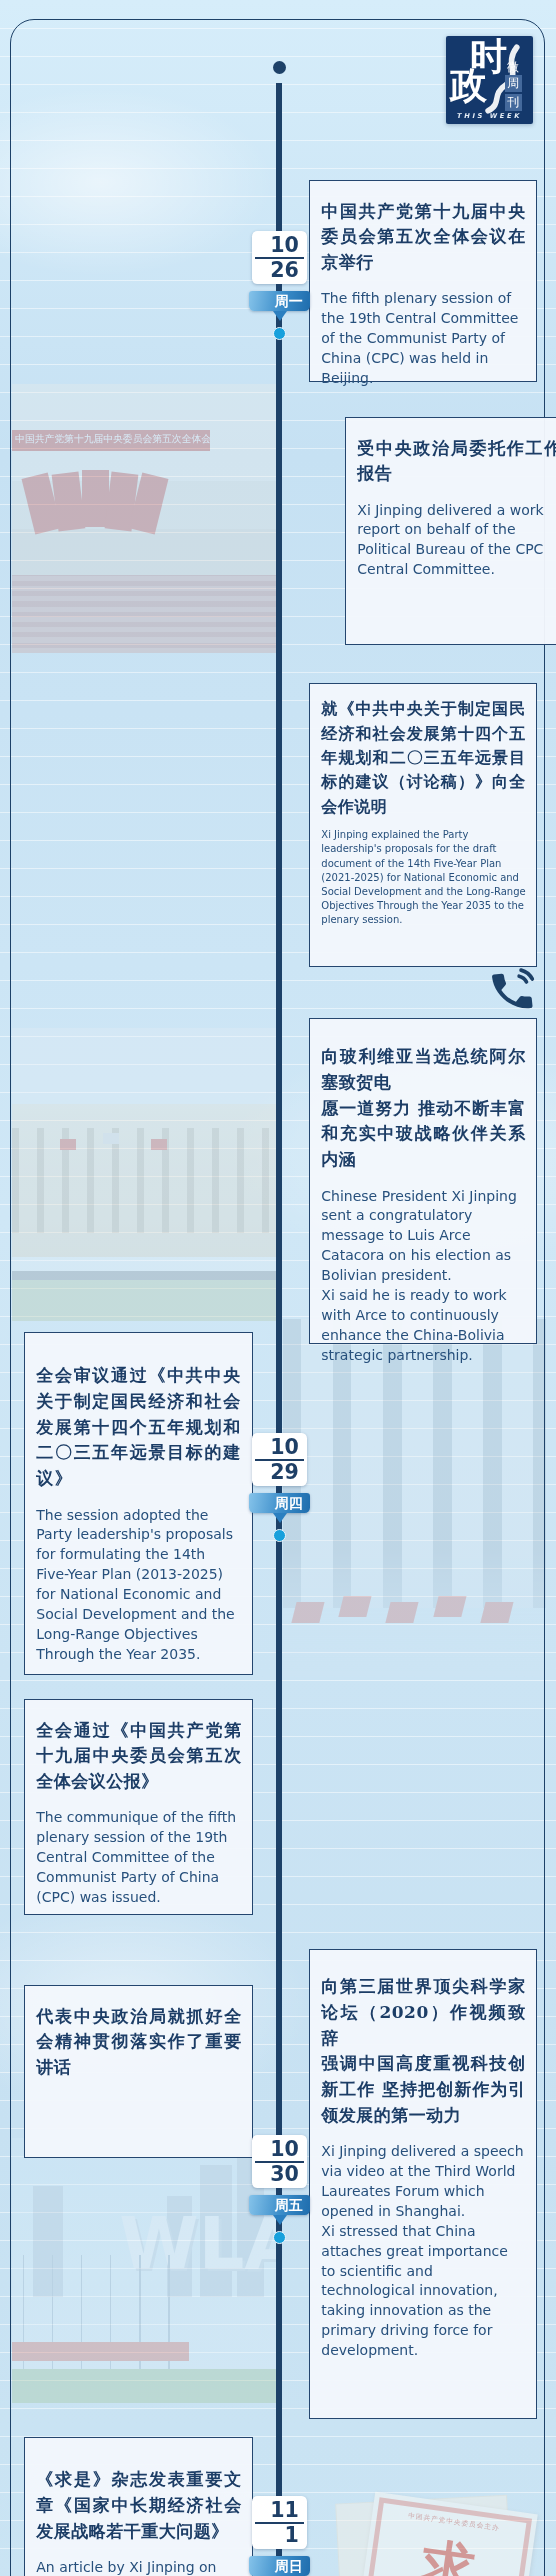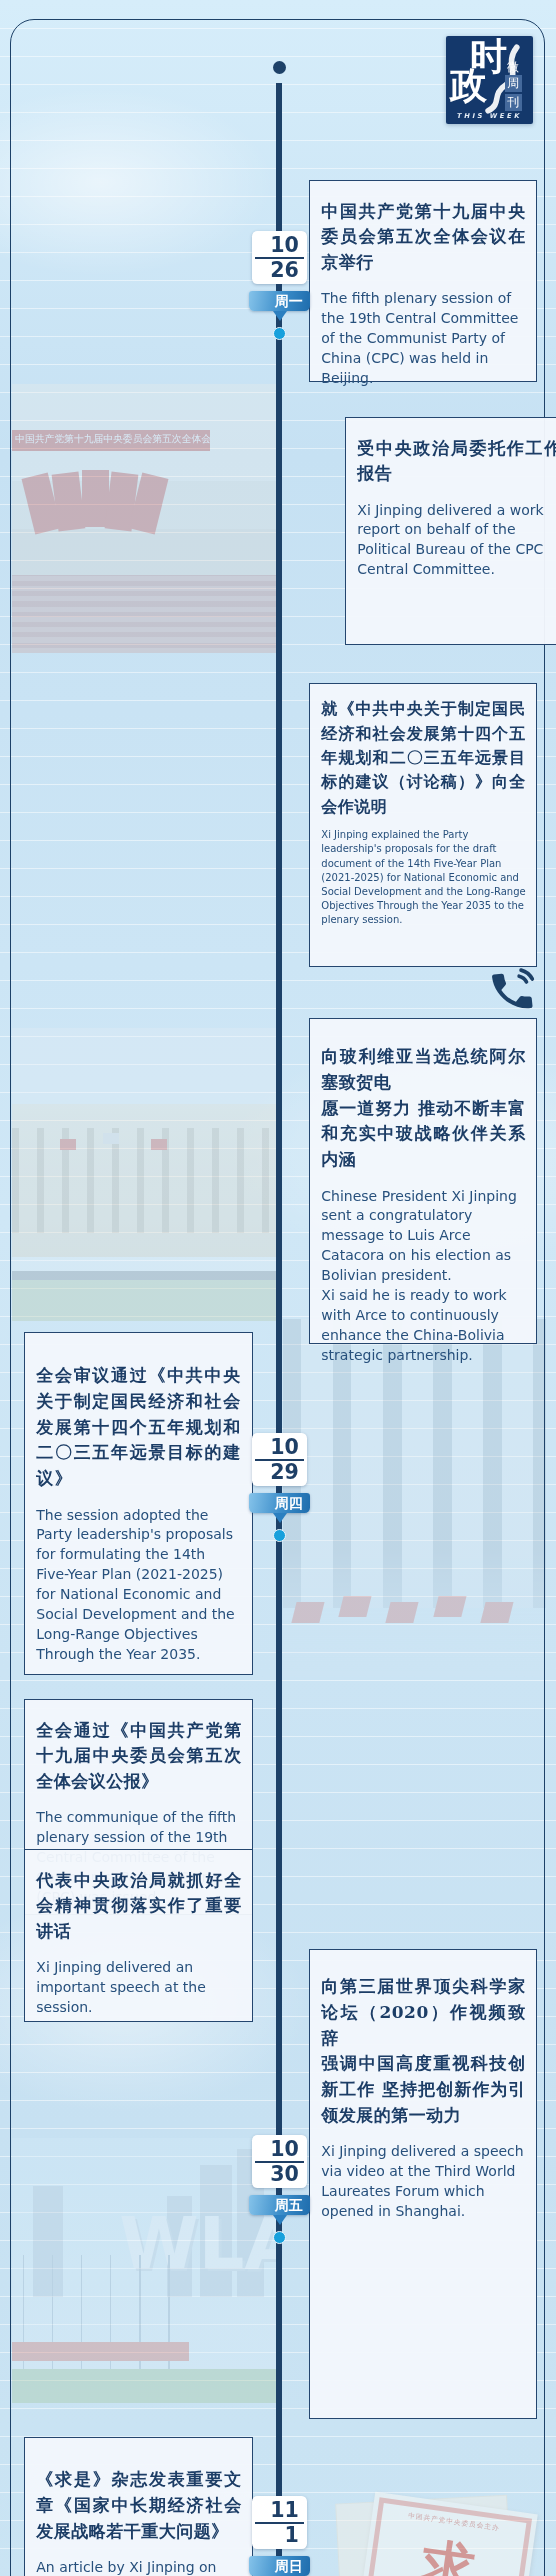--- a/index.html
+++ b/index.html
@@ -252,37 +252,37 @@
 
   <section class="card right" style="top:995px;height:326px;padding-top:25px;margin-top:23px;">
     <div class="t-zh">向玻利维亚当选总统阿尔塞致贺电</div>
     <div class="t-zh">愿一道努力 推动不断丰富和充实中玻战略伙伴关系内涵</div>
     <p class="t-en">Chinese President Xi Jinping sent a congratulatory message to Luis Arce Catacora on his election as Bolivian president.</p>
     <p class="t-en follow">Xi said he is ready to work with Arce to continuously enhance the China-Bolivia strategic partnership.</p>
   </section>
 
   <section class="card left" style="top:1332px;height:343px;padding-top:30px;">
     <div class="t-zh" style="letter-spacing:1.5px;">全会审议通过《中共中央关于制定国民经济和社会发展第十四个五年规划和二〇三五年远景目标的建议》</div>
-    <p class="t-en">The session adopted the Party leadership's proposals for formulating the 14th Five-Year Plan (2021-2025) for National Economic and Social Development and the Long-Range Objectives Through the Year 2035.</p>
+    <p class="t-en">The session adopted the Party leadership's proposals for formulating the 14th Five-Year Plan (2013-2025) for National Economic and Social Development and the Long-Range Objectives Through the Year 2035.</p>
   </section>
 
   <section class="card left" style="top:1699px;height:216px;">
     <div class="t-zh">全会通过《中国共产党第十九届中央委员会第五次全体会议公报》</div>
     <p class="t-en">The communique of the fifth plenary session of the 19th Central Committee of the Communist Party of China (CPC) was issued.</p>
   </section>
 
-  <section class="card left" style="top:1849px;height:173px;">
+  <section class="card left" style="top:1985px;height:173px;">
     <div class="t-zh">代表中央政治局就抓好全会精神贯彻落实作了重要讲话</div>
-    <p class="t-en">Xi Jinping delivered an important speech at the session.</p>
   </section>
 
   <section class="card right" style="top:1949px;height:470px;padding-top:24px;">
     <div class="t-zh">向第三届世界顶尖科学家论坛（2020）作视频致辞</div>
     <div class="t-zh">强调中国高度重视科技创新工作 坚持把创新作为引领发展的第一动力</div>
     <p class="t-en">Xi Jinping delivered a speech via video at the Third World Laureates Forum which opened in Shanghai.</p>
+    <p class="t-en follow">Xi stressed that China attaches great importance to scientific and technological innovation, taking innovation as the primary driving force for development.</p>
   </section>
 
   <section class="card left" style="top:2437px;height:277px;padding-top:29px;">
     <div class="t-zh">《求是》杂志发表重要文章《国家中长期经济社会发展战略若干重大问题》</div>
     <p class="t-en">An article by Xi Jinping on major issues concerning China's medium- and long-term economic and social development strategy was published in the 21st issue of the Qiushi Journal.</p>
   </section>
 
   <div class="phone">
     <svg width="49" height="47" viewBox="0 0 24 24" style="transform:rotate(-6deg);">
       <path fill="#1d4168" d="M6.4 10.6c1.5 2.9 3.9 5.3 6.8 6.8l2.3-2.3c.3-.3.7-.4 1.1-.3 1.2.4 2.4.6 3.7.6.6 0 1.1.5 1.1 1.1v3.8c0 .6-.5 1.1-1.1 1.1C10.9 21.4 2.4 12.9 2.4 3.5c0-.6.5-1.1 1.1-1.1h3.9c.6 0 1.1.5 1.1 1.1 0 1.3.2 2.5.6 3.7.1.4 0 .8-.3 1.1l-2.4 2.3z"></path>

